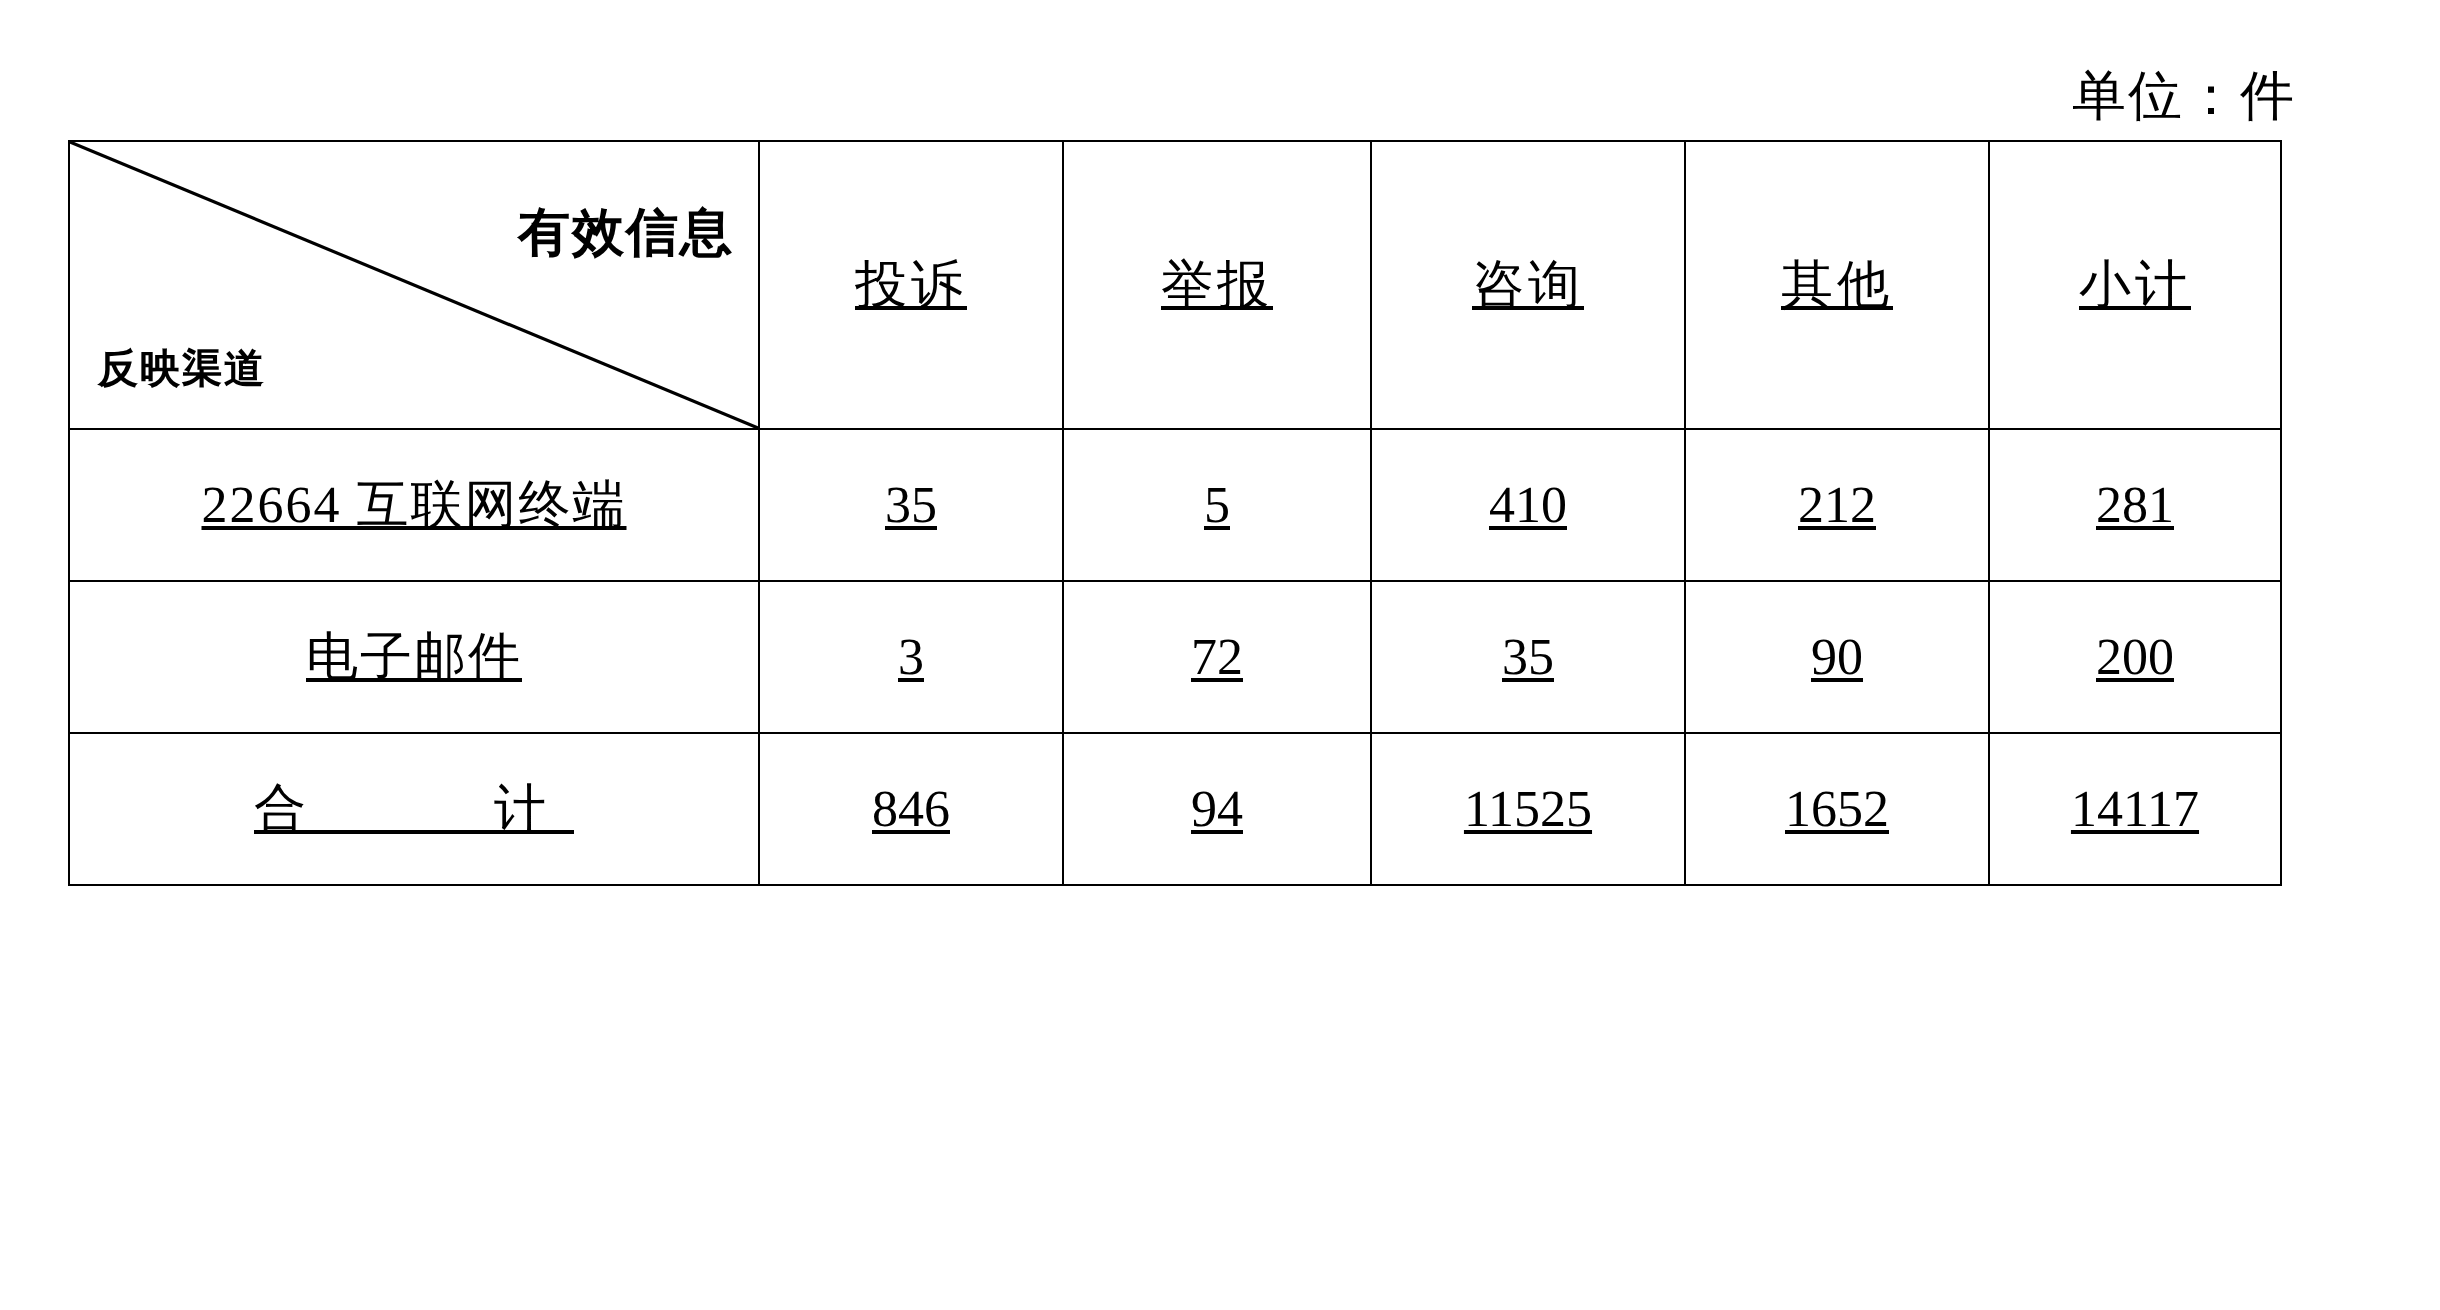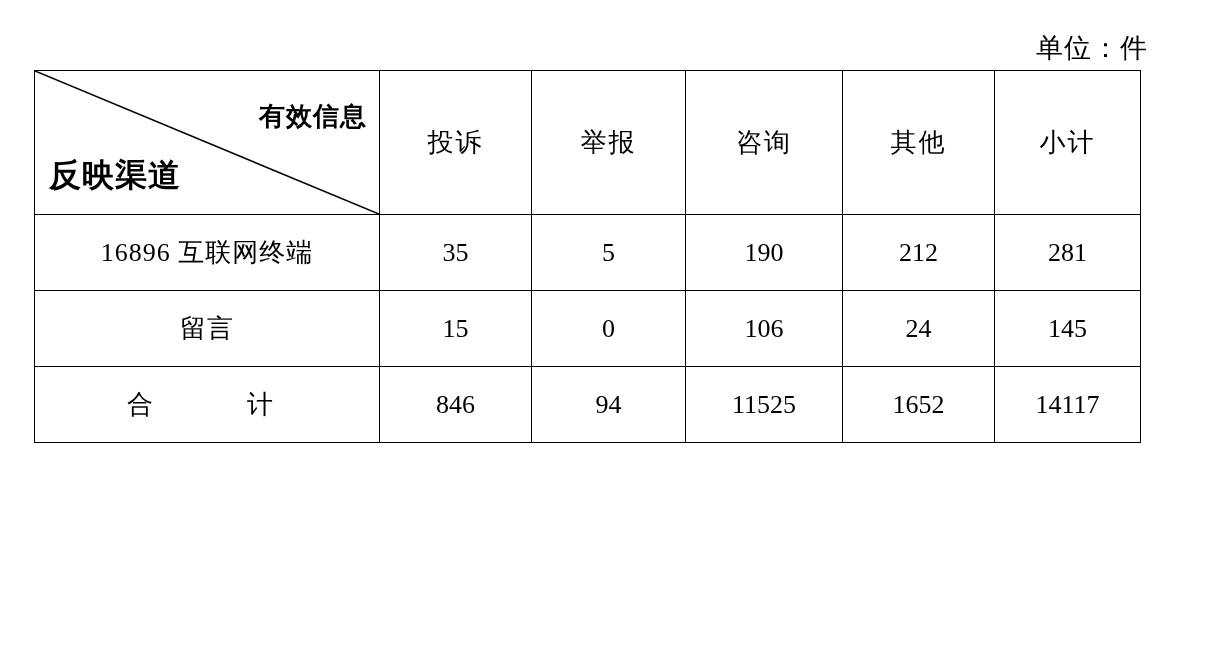--- a/index.html
+++ b/index.html
@@ -24,20 +24,21 @@
     letter-spacing: 1px;
     white-space: nowrap;
     text-align: right;
   }
 
   .table-wrap {
     position: absolute;
     left: 34px;
     top: 70px;
     width: 1106px;
+    text-decoration: underline;
   }
 
   table.stat {
     border-collapse: collapse;
     width: 1106px;
     table-layout: fixed;
   }
 
   table.stat td, table.stat th {
     border: 1px solid #000000;
@@ -74,21 +75,21 @@
     top: 28px;
     font-size: 26px;
     font-weight: bold;
     letter-spacing: 1px;
     white-space: nowrap;
   }
   .corner .lbl-bottom {
     position: absolute;
     left: 14px;
     bottom: 16px;
-    font-size: 32px;
+    font-size: 20px;
     font-weight: bold;
     letter-spacing: 1px;
     white-space: nowrap;
   }
 
   .head-cell {
     height: 143px;
     font-size: 27px;
     font-weight: bold;
     letter-spacing: 2px;
@@ -137,34 +138,34 @@
         </th>
         <th class="head-cell">投诉</th>
         <th class="head-cell">举报</th>
         <th class="head-cell">咨询</th>
         <th class="head-cell">其他</th>
         <th class="head-cell">小计</th>
       </tr>
     </thead>
     <tbody>
       <tr class="body-row">
-        <td class="rowlabel">16896 互联网终端</td>
+        <td class="rowlabel">22664 互联网终端</td>
         <td class="num">35</td>
         <td class="num">5</td>
-        <td class="num">190</td>
+        <td class="num">410</td>
         <td class="num">212</td>
         <td class="num">281</td>
       </tr>
       <tr class="body-row">
-        <td class="rowlabel">留言</td>
-        <td class="num">15</td>
-        <td class="num">0</td>
-        <td class="num">106</td>
-        <td class="num">24</td>
-        <td class="num">145</td>
+        <td class="rowlabel">电子邮件</td>
+        <td class="num">3</td>
+        <td class="num">72</td>
+        <td class="num">35</td>
+        <td class="num">90</td>
+        <td class="num">200</td>
       </tr>
       <tr class="body-row">
         <td class="total-label">合　　计</td>
         <td class="num">846</td>
         <td class="num">94</td>
         <td class="num">11525</td>
         <td class="num">1652</td>
         <td class="num">14117</td>
       </tr>
     </tbody>

